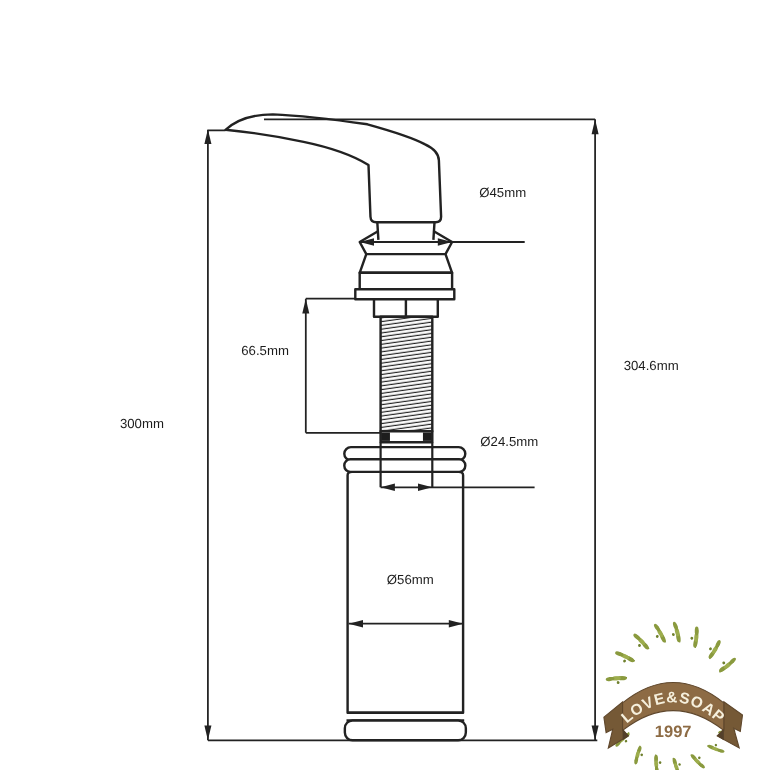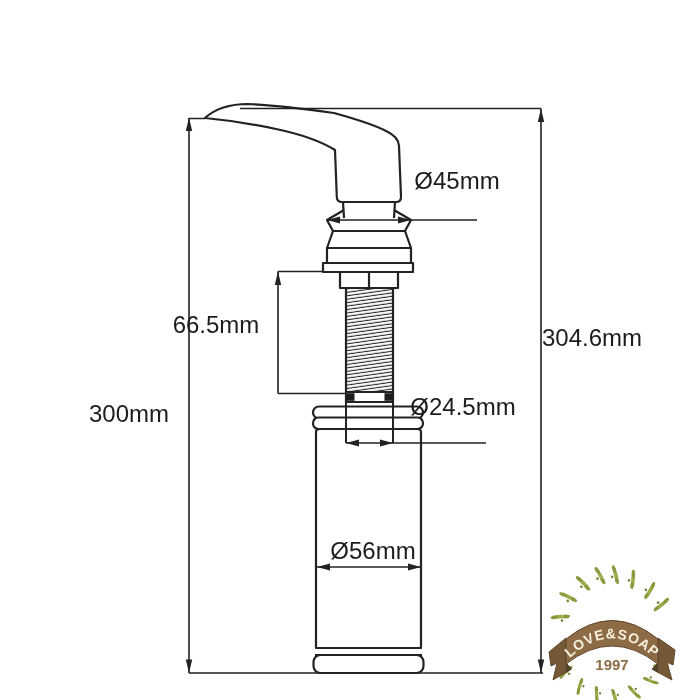--- a/index.html
+++ b/index.html
@@ -8,21 +8,21 @@
     background:#ffffff;
     font-family:"Liberation Sans", sans-serif;
     position:relative;
     overflow:hidden;
   }
   .stage{position:absolute;inset:0;width:700px;height:700px;}
   svg.drawing{position:absolute;left:0;top:0;}
   .dim-label{
     position:absolute;
     transform:translateX(-50%);
-    font-size:24px;
+    font-size:12px;
     color:#1c1c1c;
     white-space:nowrap;
     line-height:1;
   }
 </style>
 </head>
 <body>
 
 <div class="stage">
 
@@ -156,22 +156,22 @@
           <textPath href="#brandArc" startOffset="50%" text-anchor="middle">LOVE&amp;SOAP</textPath>
         </text>
       </g>
 
       <text x="612" y="670" text-anchor="middle" font-size="15" font-weight="bold" fill="#8d6b44">1997</text>
     </g>
   </svg>
 
   <div class="dim-label" style="left:457px;top:169px">Ø45mm</div>
 
-  <div class="dim-label" style="left:216px;top:313px">66.5mm</div>
+  <div class="dim-label" style="left:241px;top:313px">66.5mm</div>
 
-  <div class="dim-label" style="left:129px;top:402px">300mm</div>
+  <div class="dim-label" style="left:129px;top:379px">300mm</div>
 
   <div class="dim-label" style="left:592px;top:326px">304.6mm</div>
 
   <div class="dim-label" style="left:463px;top:395px">Ø24.5mm</div>
 
-  <div class="dim-label" style="left:373px;top:539px">Ø56mm</div>
+  <div class="dim-label" style="left:373px;top:521px">Ø56mm</div>
 </div>
 
 </body></html>

